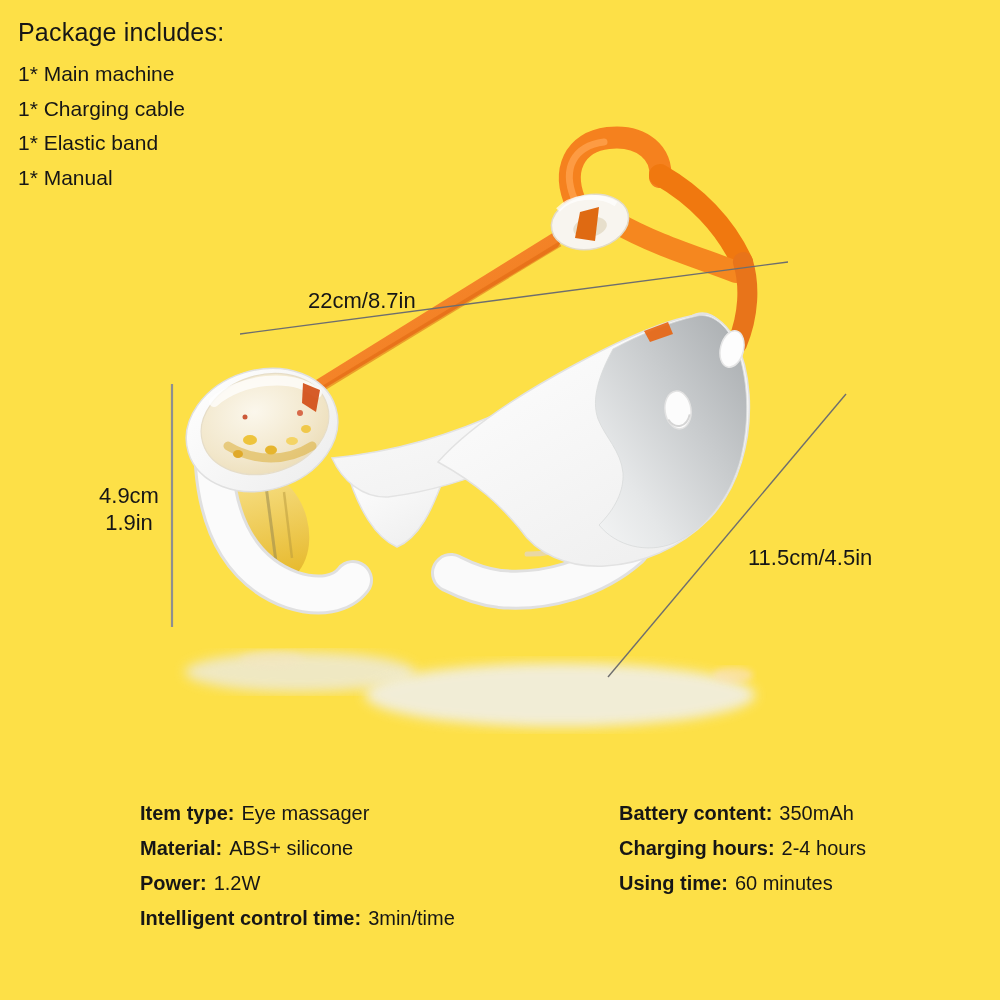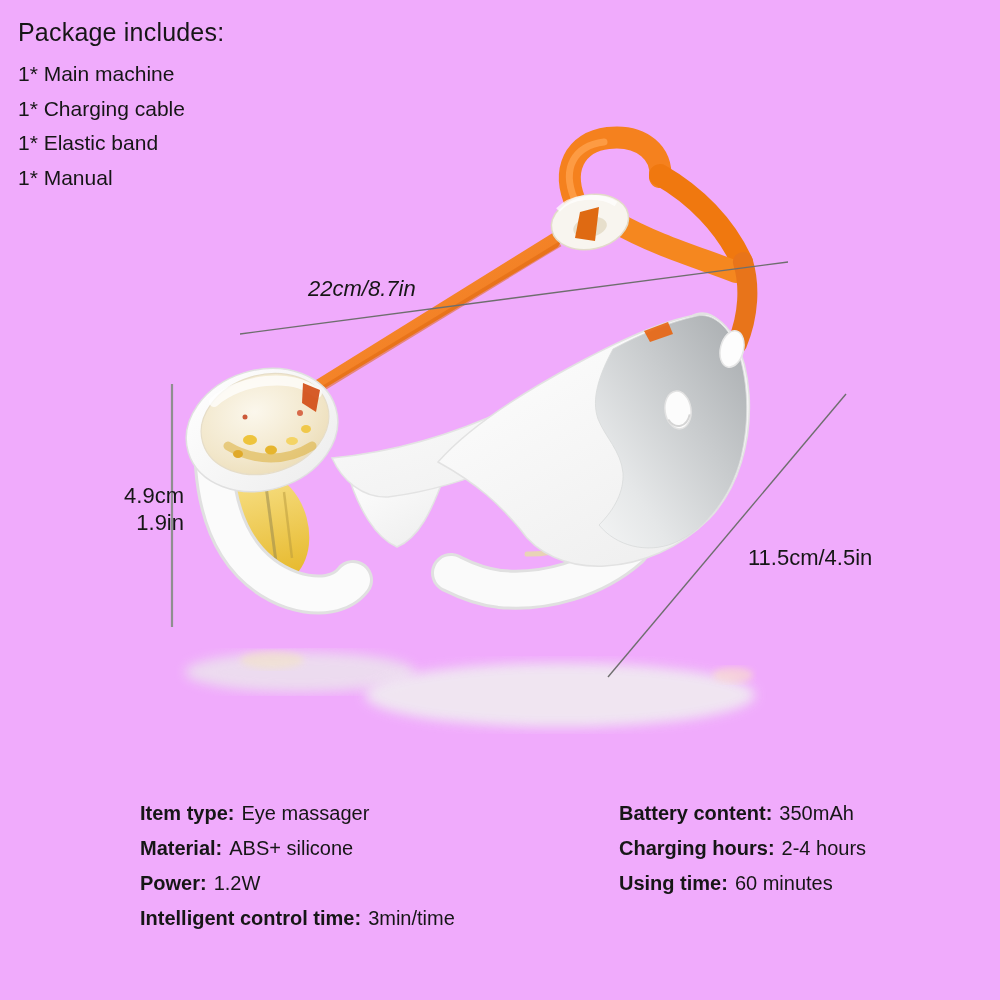--- a/index.html
+++ b/index.html
@@ -1,26 +1,26 @@
 <!DOCTYPE html>
 <html><head>
 <meta charset="utf-8">
 <style>
   html,body{margin:0;padding:0;background:#ffffff;}
   #stage{
-    position:relative;width:1000px;height:1000px;background:#f0abfc;
+    position:relative;width:1000px;height:1000px;background:#fde047;
     font-family:"Liberation Sans", sans-serif;color:#161616;overflow:hidden;
   }
   #art{position:absolute;left:0;top:0;}
   .abs{position:absolute;}
   .pkg-title{left:18px;top:18px;font-size:25px;letter-spacing:.2px;}
   .pkg-list{left:18px;top:57px;font-size:21px;line-height:34.6px;}
   .dim-label{font-size:22px;}
-  #dim-strap{left:308px;top:276px;font-style:italic;}
-  #dim-height{left:62px;top:482px;width:122px;text-align:right;line-height:27px;}
+  #dim-strap{left:308px;top:288px;}
+  #dim-height{left:68px;top:482px;width:122px;text-align:center;line-height:27px;}
   #dim-width{left:735px;top:545px;margin-left:13px;}
   .specs{top:796px;font-size:20px;line-height:35px;}
   #specs-left{left:140px;}
   #specs-right{left:619px;}
   .spec-label{font-weight:bold;margin-right:7px;}
 </style>
 </head>
 <body>
 
 <div id="stage">

